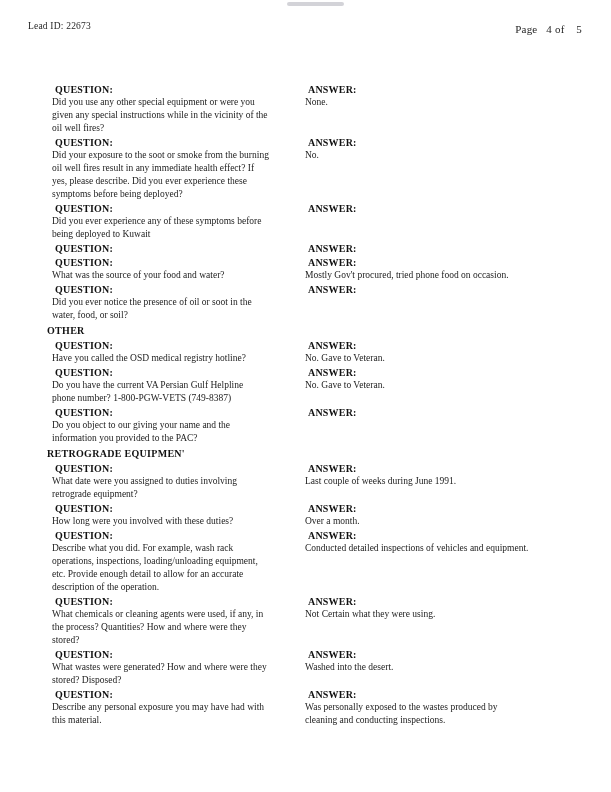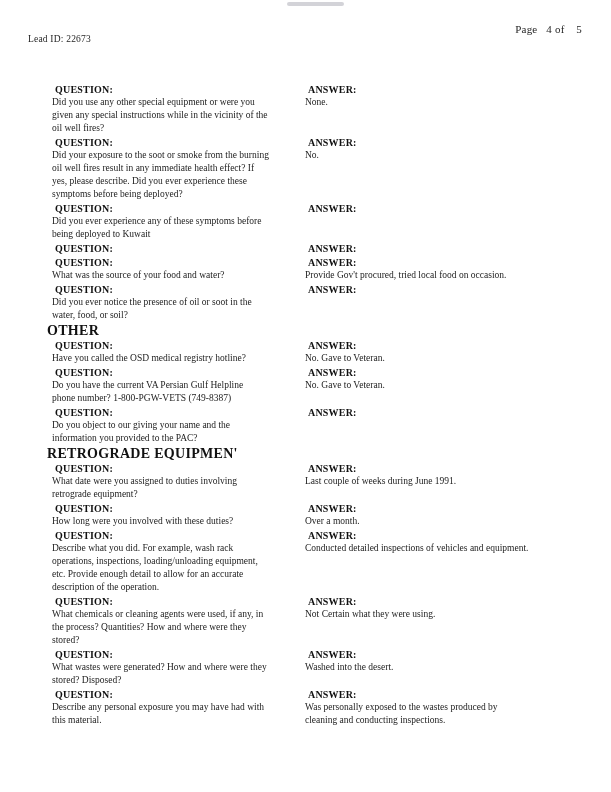--- a/index.html
+++ b/index.html
@@ -18,21 +18,21 @@
     top: 2px;
     width: 57px;
     height: 4px;
     background: #c4c4cb;
     opacity: 0.75;
     border-radius: 2px;
   }
   .hdr-lead {
     position: absolute;
     left: 28px;
-    top: 34px;
+    top: 21px;
     font-size: 9.5px;
     letter-spacing: 0.2px;
     white-space: pre;
   }
   .hdr-page {
     position: absolute;
     right: 29px;
     top: 23px;
     font-size: 11px;
     letter-spacing: 0.2px;
@@ -56,21 +56,21 @@
     letter-spacing: 0.2px;
   }
   .qa-text {
     font-size: 9.5px;
     line-height: 13px;
     white-space: pre-line;
     color: #222;
   }
   .section-title {
     font-weight: bold;
-    font-size: 14px;
+    font-size: 10px;
     line-height: 13px;
     margin: 2px 0 2px 47px;
     color: #111;
     letter-spacing: 0.3px;
   }
 </style>
 </head>
 <body>
 
 <div class="page">
@@ -123,21 +123,21 @@
       <div class="qa-text"></div>
     </div>
   </div>
       <div class="row">
     <div class="qcol">
       <div class="qa-label">QUESTION:</div>
       <div class="qa-text">What was the source of your food and water?</div>
     </div>
     <div class="acol">
       <div class="qa-label">ANSWER:</div>
-      <div class="qa-text">Provide Gov't procured, tried local food on occasion.</div>
+      <div class="qa-text">Mostly Gov't procured, tried phone food on occasion.</div>
     </div>
   </div>
       <div class="row">
     <div class="qcol">
       <div class="qa-label">QUESTION:</div>
       <div class="qa-text">Did you ever notice the presence of oil or soot in the
 water, food, or soil?</div>
     </div>
     <div class="acol">
       <div class="qa-label">ANSWER:</div>

